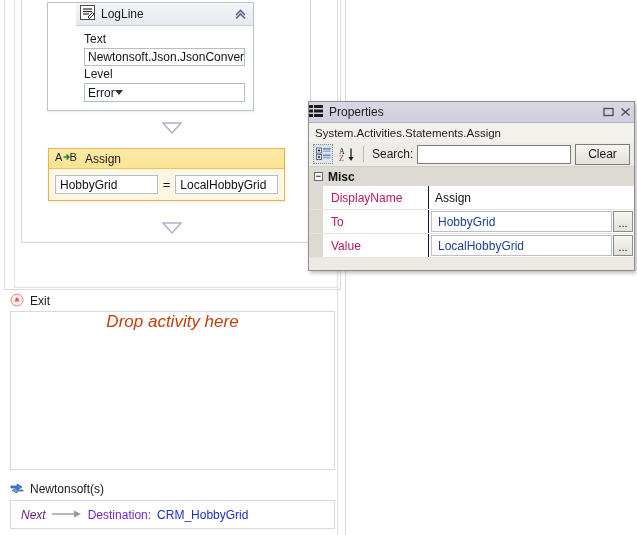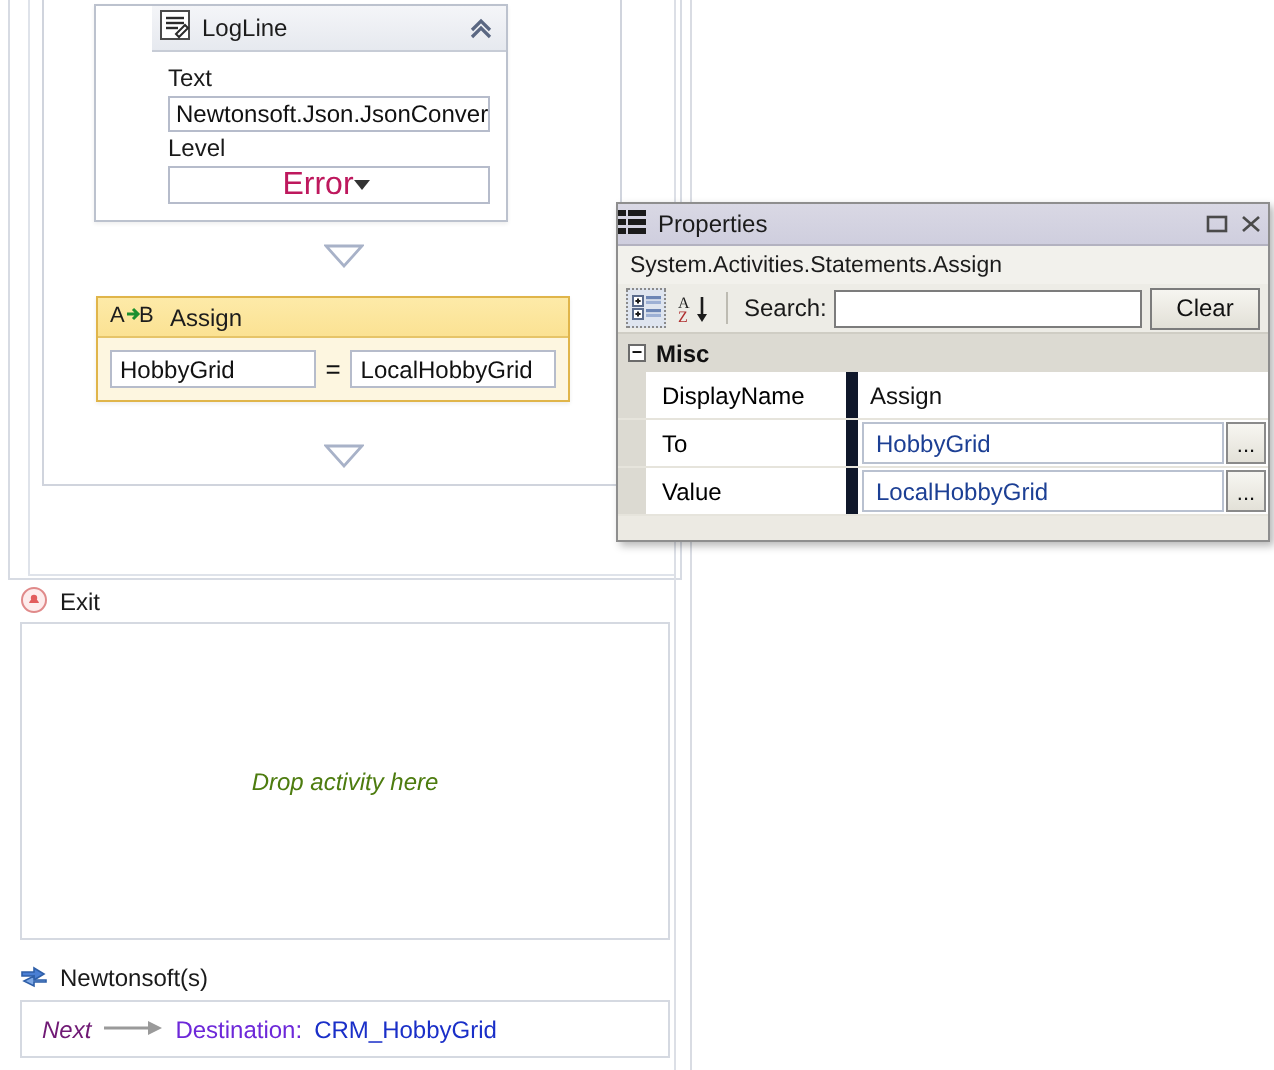--- a/index.html
+++ b/index.html
@@ -47,22 +47,22 @@
   .chev{width:18px;height:18px;display:flex;align-items:center;justify-content:center;cursor:pointer;}
   .logline-body{padding:5px 8px 8px 8px;background:#fff;}
   .fld-label{font-size:12px;color:#1a1a1a;margin:1px 0 2px 0;}
   .fld-input{
     height:18px;border:1px solid #b6bccb;background:#ffffff;
     font-size:12px;color:#111;display:flex;align-items:center;
     padding:0 3px;box-sizing:border-box;overflow:hidden;white-space:nowrap;
   }
   .fld-combo{
     height:19px;border:1px solid #b6bccb;background:#ffffff;
-    font-size:16px;color:#be185d;display:flex;align-items:center;
-    padding:0 3px;box-sizing:border-box;justify-content:center;
+    font-size:12px;color:#0f172a;display:flex;align-items:center;
+    padding:0 3px;box-sizing:border-box;justify-content:flex-start;
   }
   .caret{width:0;height:0;border-left:4px solid transparent;border-right:4px solid transparent;border-top:5px solid #333;margin-right:3px;}
 
   
   .connector{position:absolute;width:20px;height:12px;}
 
   
   .assign{
     position:absolute;left:48px;top:148px;width:237px;
     border:1px solid #e0b54a;background:#fdf6e0;box-sizing:border-box;
@@ -80,22 +80,22 @@
     font-size:12px;color:#111;display:flex;align-items:center;
     padding:0 4px;box-sizing:border-box;flex:1;
   }
   .eq{font-size:13px;color:#111;padding:0 1px;}
 
   
   .sect-head{display:flex;align-items:center;gap:6px;height:18px;}
   .sect-label{font-size:12px;color:#1a1a1a;}
   .dropzone{
     border:1px solid #d5d9e1;background:#ffffff;
-    display:flex;align-items:center;justify-content:center;
-    font-style:italic;color:#4d7c0f;font-size:12px;box-sizing:border-box;
+    display:flex;align-items:flex-start;justify-content:center;
+    font-style:italic;color:#c2410c;font-size:17px;box-sizing:border-box;
   }
   .trans-row{
     border:1px solid #d5d9e1;background:#ffffff;box-sizing:border-box;
     display:flex;align-items:center;gap:6px;padding:0 10px;height:29px;
   }
   .lnk{color:#701a75;font-size:12px;cursor:pointer;font-style:italic;}
   .lnk-dest{color:#1a2fc8;font-size:12px;cursor:pointer;}
   .plain{color:#6d28d9;font-size:12px;}
 
   
@@ -145,23 +145,23 @@
     padding:0 5px;box-sizing:border-box;font-weight:bold;font-size:12px;color:#111;
   }
   .expander{
     width:9px;height:9px;border:1px solid #6b6b6b;background:#fff;
     display:flex;align-items:center;justify-content:center;
     font-size:9px;line-height:7px;color:#111;cursor:pointer;box-sizing:border-box;
   }
   .grid-row{height:23px;display:flex;align-items:stretch;background:#ffffff;border-bottom:1px solid #e6e4dc;}
   .grid-gutter{width:14px;background:#dcdad2;flex:none;}
   .grid-name{
-    width:106px;flex:none;border-right:6px solid #0f172a;
+    width:106px;flex:none;border-right:1px solid #0f172a;
     display:flex;align-items:center;padding:0 0 0 8px;
-    font-size:12px;color:#000000;box-sizing:border-box;
+    font-size:12px;color:#be185d;box-sizing:border-box;
   }
   .grid-val{
     flex:1;display:flex;align-items:center;
     font-size:12px;box-sizing:border-box;padding:0 6px;color:#111;
   }
   .grid-val.editor{
     background:#ffffff;border:1px solid #b9c1d0;margin:1px 0 1px 2px;
     color:#1c3f94;
   }
   .ellipsis-btn{

